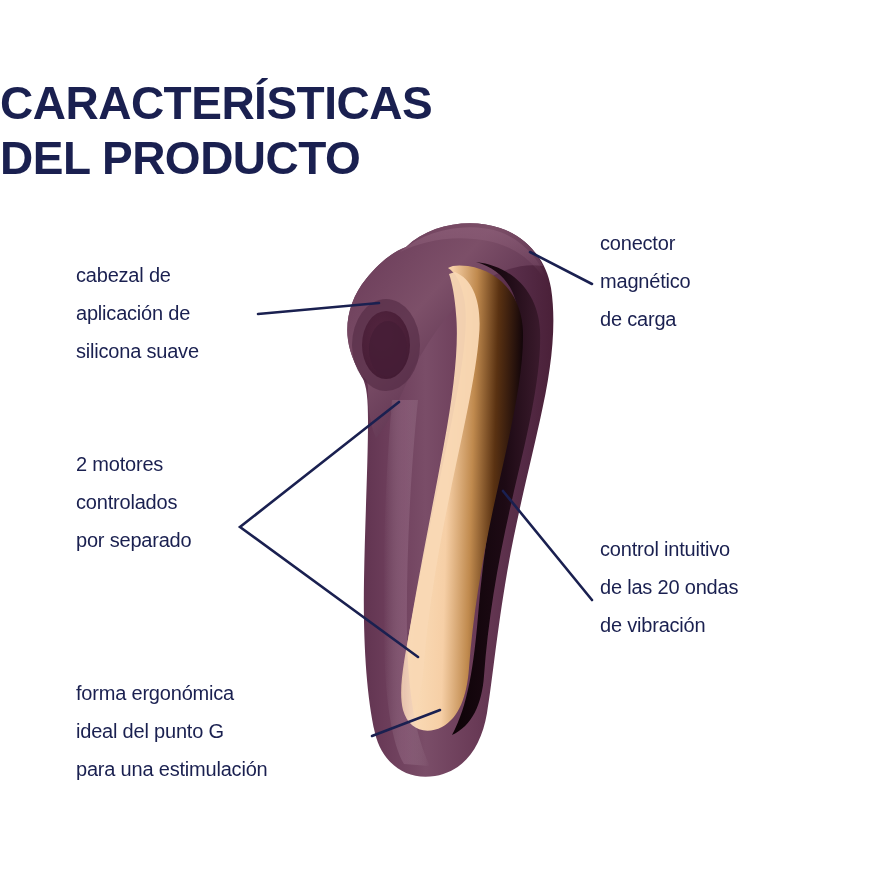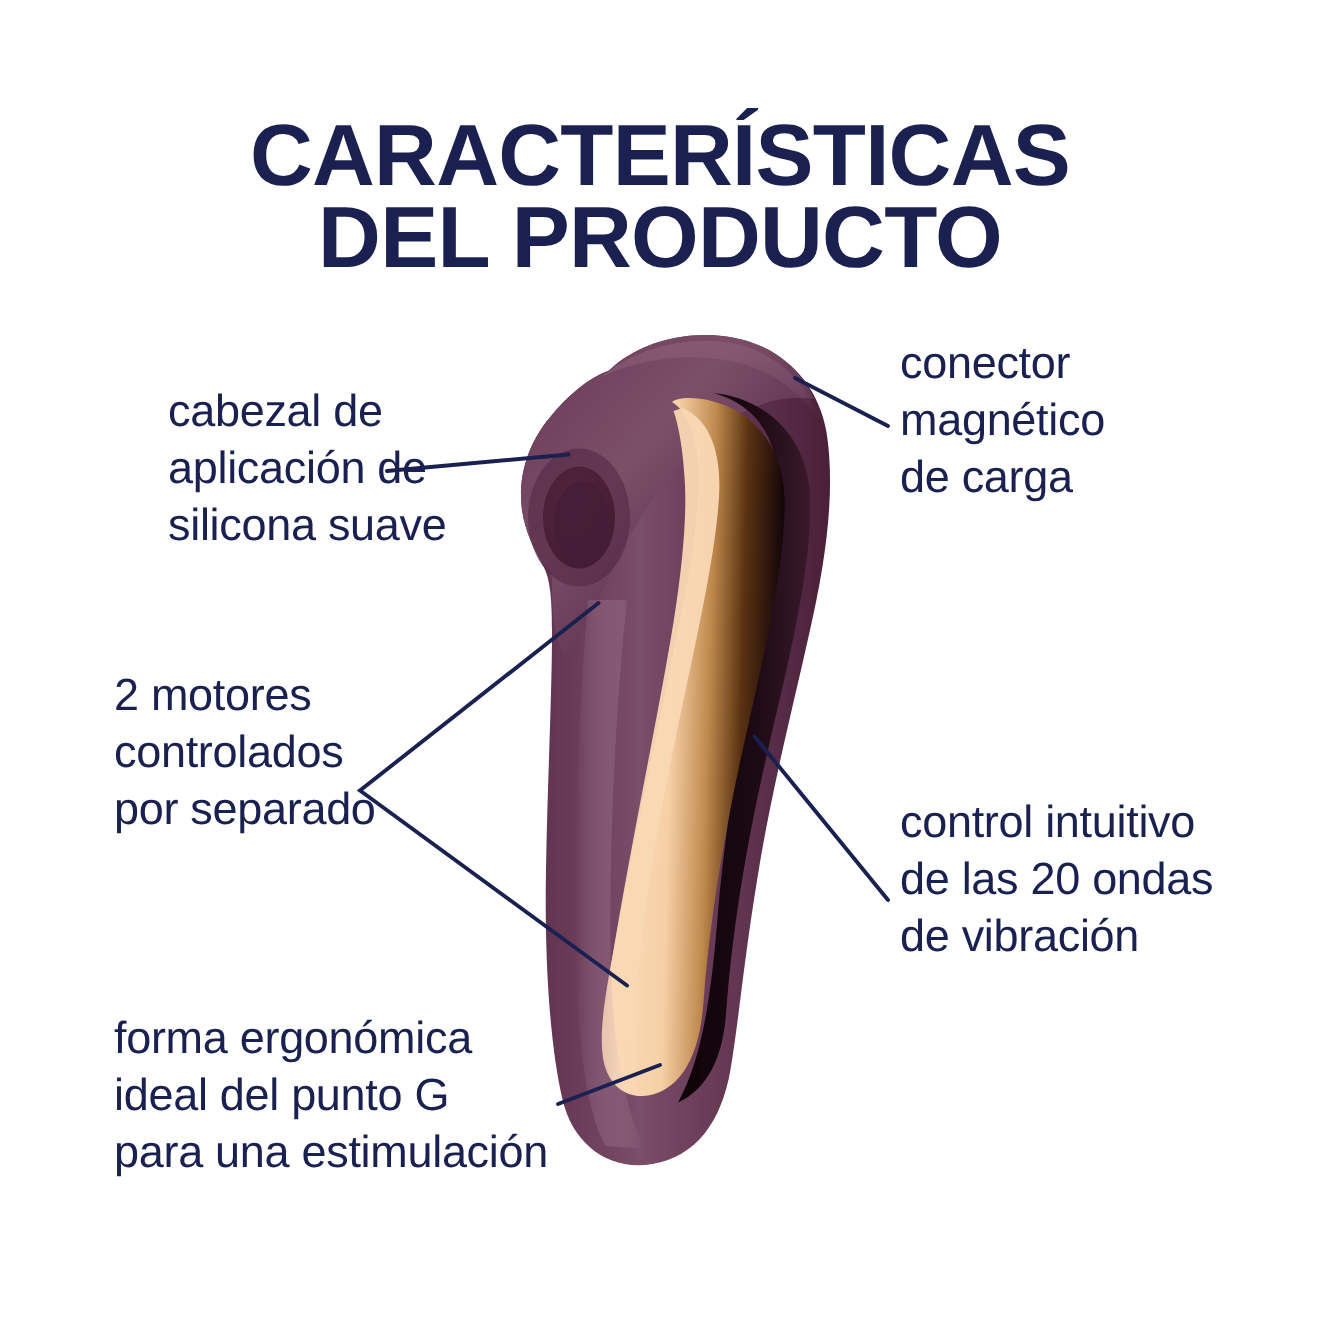--- a/index.html
+++ b/index.html
@@ -15,42 +15,41 @@
     overflow: hidden;
     font-family: "Liberation Sans", sans-serif;
   }
 
   
   #title {
     position: absolute;
     left: 0;
     top: 76px;
     width: 880px;
-    text-align: center;
     color: #1a2050;
     font-weight: bold;
-    font-size: 58px;
+    font-size: 46px;
     line-height: 55px;
     letter-spacing: -0.5px;
   }
   #title .tline { display: block; }
 
   
   .label {
     position: absolute;
     color: #1a2050;
-    font-size: 30px;
+    font-size: 20px;
     line-height: 38px;
     font-weight: 500;
     letter-spacing: -0.2px;
     white-space: nowrap;
   }
   .label .ln { display: block; }
 
-  #label-head      { left: 76px;  top: 256px; margin-left: 36px; }
+  #label-head      { left: 76px;  top: 256px; }
   #label-motors    { left: 76px;  top: 445px; }
   #label-ergo      { left: 76px;  top: 674px; }
   #label-connector { left: 600px; top: 224px; }
   #label-control   { left: 600px; top: 502px; margin-top: 28px; }
 
   
   #stage {
     position: absolute;
     left: 0;
     top: 0;

